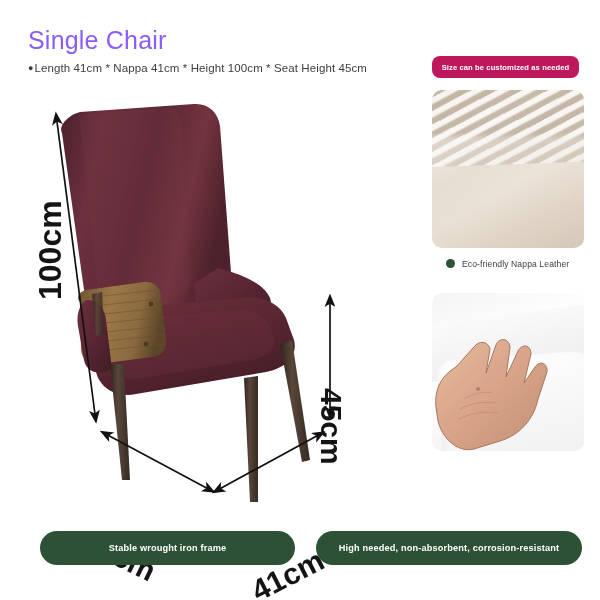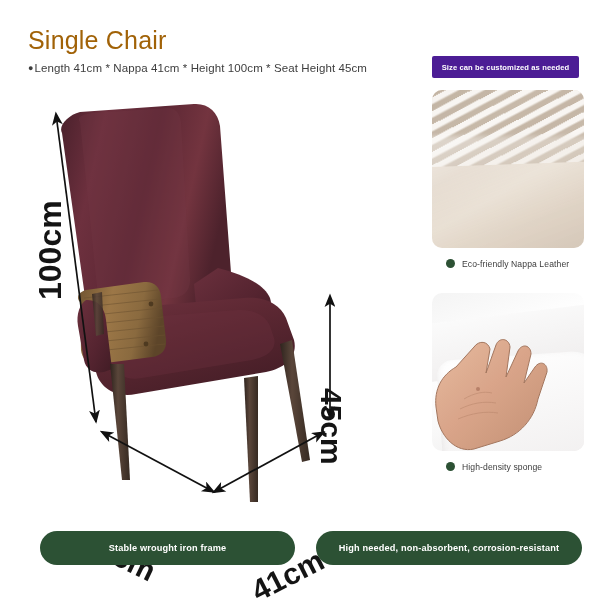--- a/index.html
+++ b/index.html
@@ -7,21 +7,21 @@
     width: 600px; height: 600px;
     background: #ffffff;
     font-family: "Liberation Sans", sans-serif;
     overflow: hidden;
   }
   #page { position: relative; width: 600px; height: 600px; background: #ffffff; }
 
   
   .title {
     position: absolute; left: 28px; top: 26px;
-    font-size: 25px; font-weight: 400; color: #a16207;
+    font-size: 25px; font-weight: 400; color: #8b5cf6;
     letter-spacing: .2px;
   }
   .specs {
     position: absolute; left: 28px; top: 62px;
     font-size: 11.5px; color: #3d3d3d; letter-spacing: .1px;
     white-space: nowrap;
   }
   .specs .bullet { font-size: 9px; vertical-align: 1.5px; margin-right: 1px; }
 
   
@@ -42,22 +42,22 @@
   .dim-depth { left: 74px; top: 436px; font-size: 30px;
     transform: rotate(26deg); transform-origin: left top; }
   .dim-width { left: 228px; top: 490px; font-size: 30px;
     transform: rotate(-27deg); transform-origin: left top; }
 
   
   .right-col { position: absolute; left: 432px; top: 56px; width: 152px; }
 
   .badge {
     width: 147px; height: 22px;
-    background: #4c1d95; color: #ffffff;
-    border-radius: 2px;
+    background: #be185d; color: #ffffff;
+    border-radius: 8px;
     display: flex; align-items: center; justify-content: center;
     font-size: 7.6px; font-weight: 700; letter-spacing: .1px;
   }
 
   .photo-card {
     width: 152px; height: 158px;
     border-radius: 10px; overflow: hidden;
     position: relative;
   }
   .photo-leather { margin-top: 12px;
@@ -240,22 +240,18 @@
                  L101,34 C106,27 114,30 113,39 L104,66
                  C100,86 86,102 66,108 L40,116 C22,120 8,104 4,88 Z" fill="url(#skin)" stroke="#9e6f56" stroke-width="1" opacity="0.95"></path>
         <g stroke="#b07e63" stroke-width="0.8" fill="none" opacity="0.55">
           <path d="M26,76 C38,70 50,68 62,70"></path>
           <path d="M24,86 C38,80 52,78 64,80"></path>
           <path d="M30,66 C40,60 50,58 58,60"></path>
         </g>
         <circle cx="44" cy="56" r="2" fill="#a8705a" opacity="0.7"></circle>
       </svg>
     </div>
-    <div class="caption">
-      <span class="cap-dot"></span>
-      <span class="cap-text">High-density sponge</span>
-    </div>
   </div>
 
   <div class="pill pill-left">Stable wrought iron frame</div>
   <div class="pill pill-right">High needed, non-absorbent, corrosion-resistant</div>
 
 </div>
 
 </body></html>

